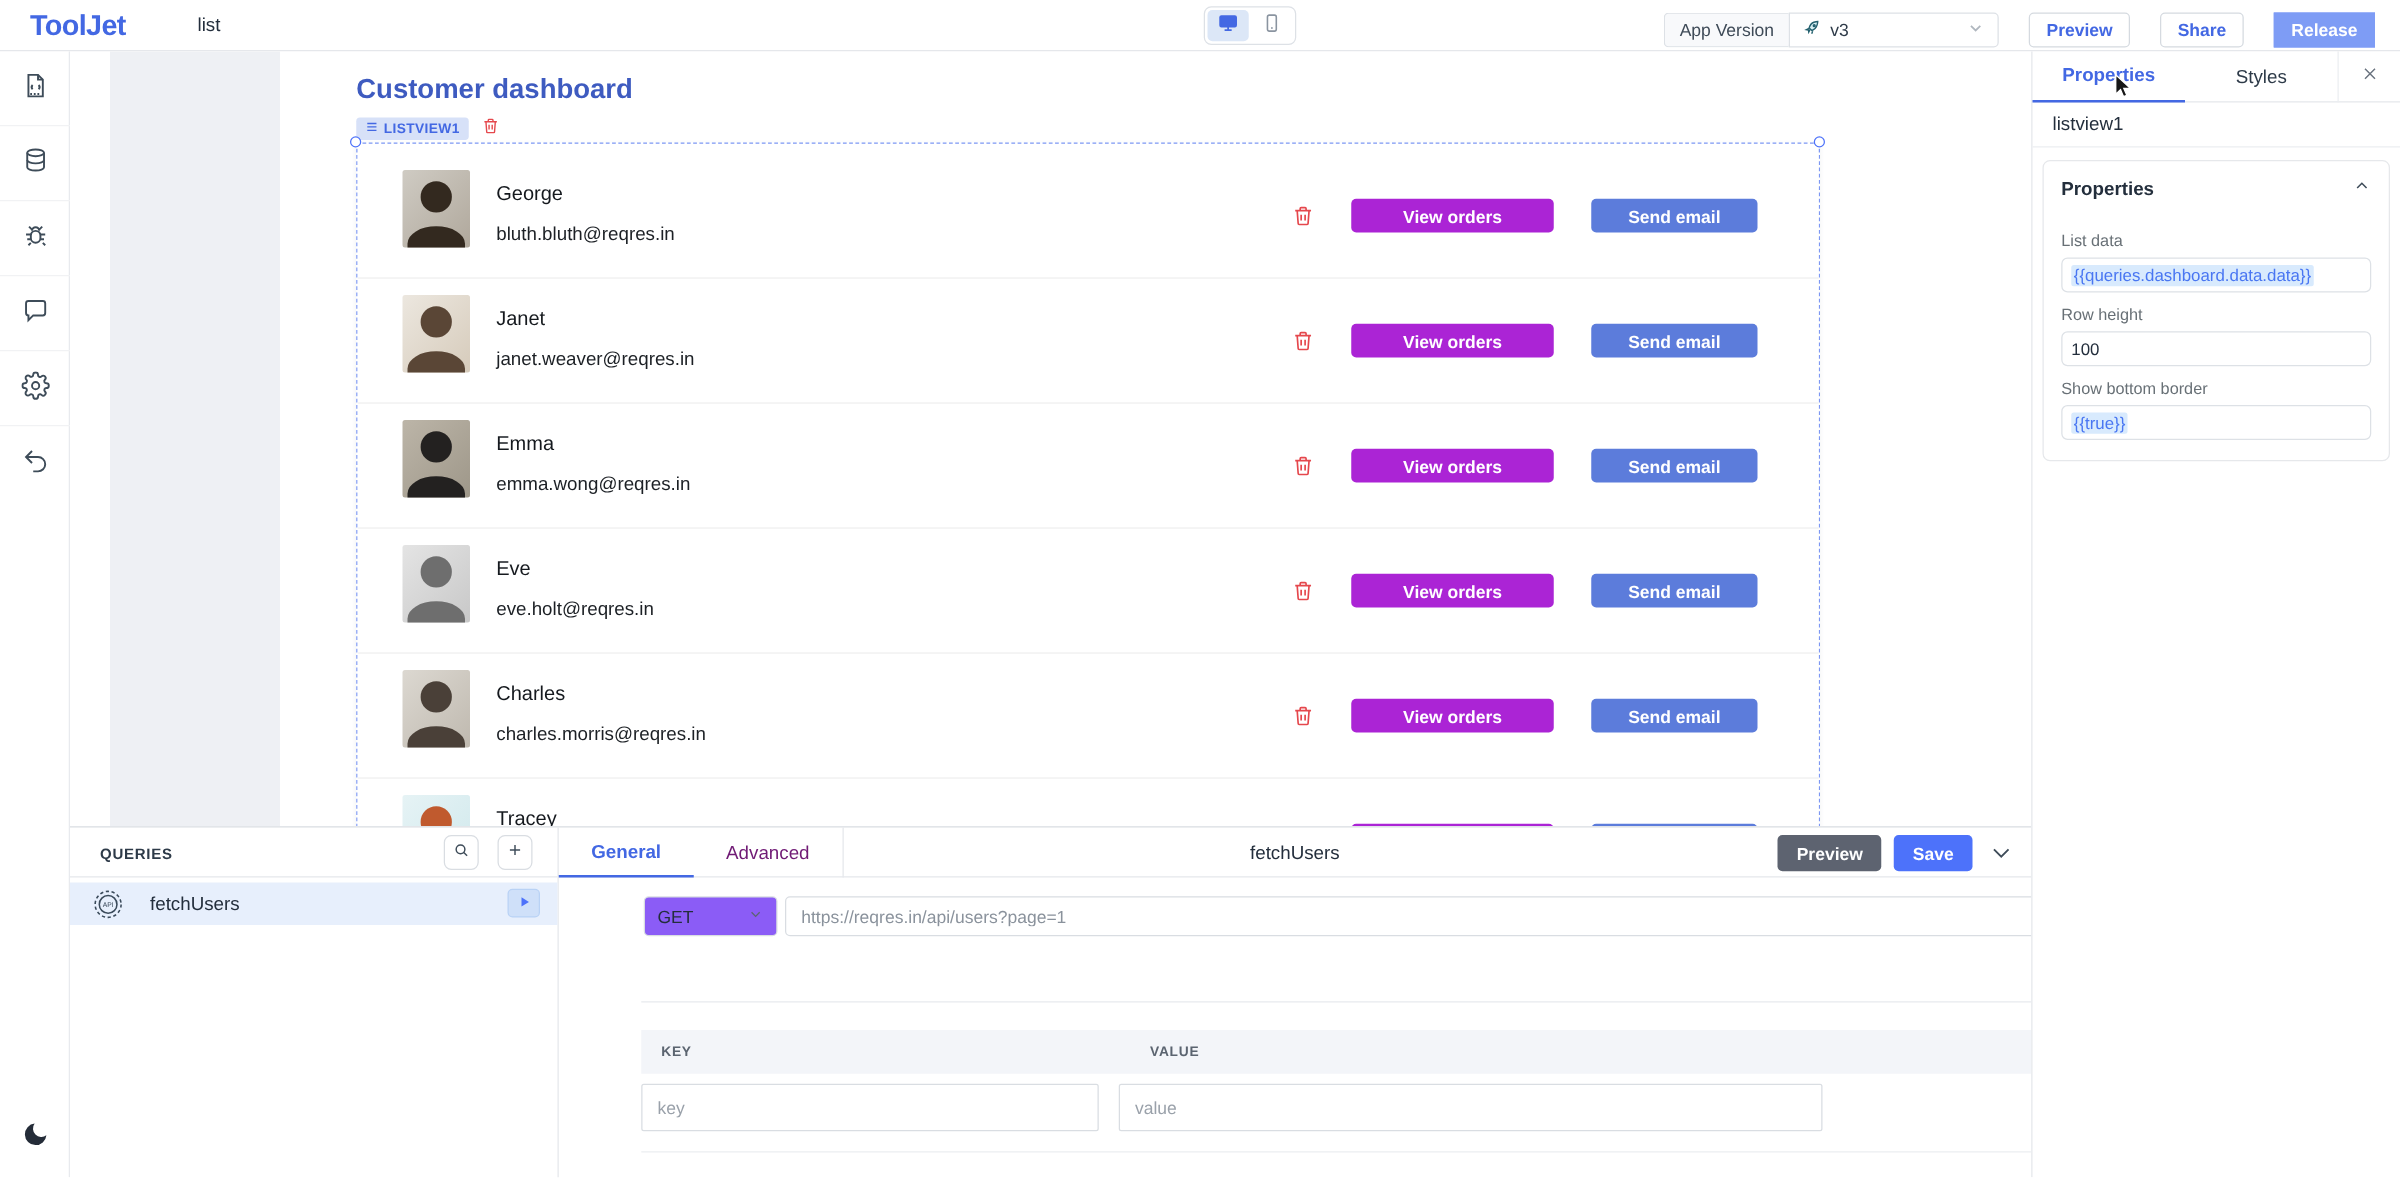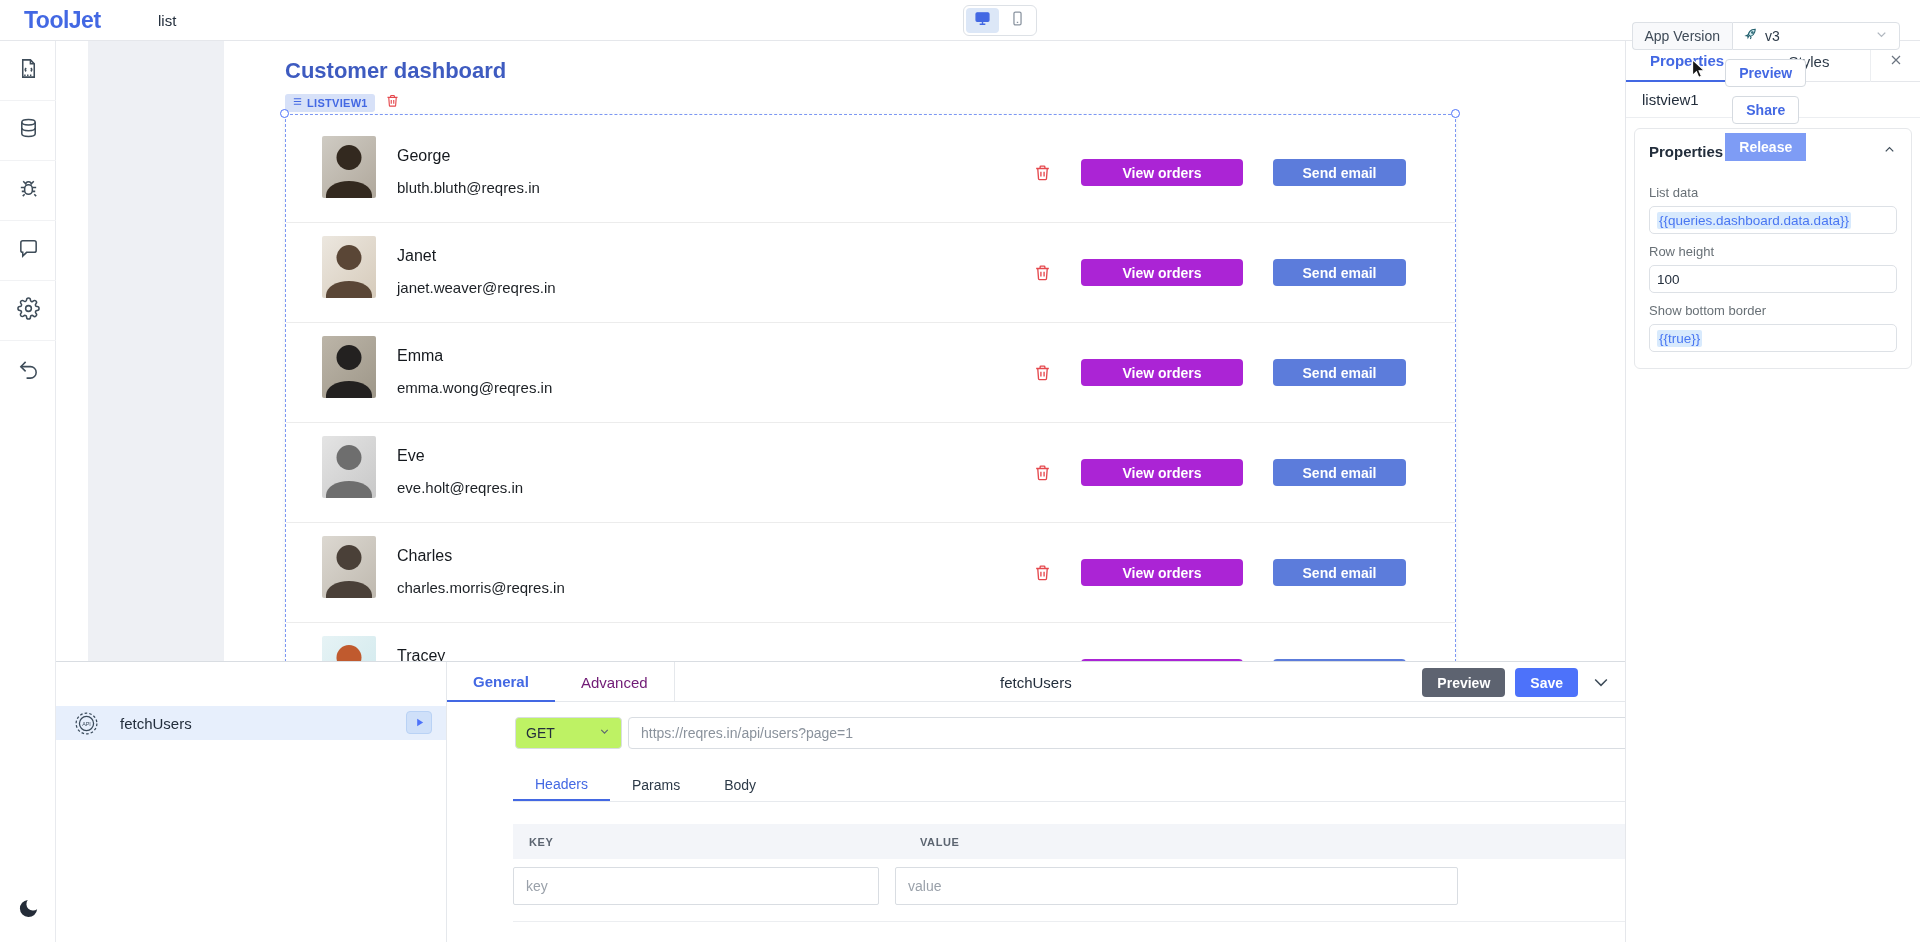--- a/index.html
+++ b/index.html
@@ -8,21 +8,21 @@
   .app { position:relative; width:1920px; height:942px; background:#fff; overflow:hidden; }
 
   
   .topbar { position:absolute; left:0; top:0; width:1920px; height:41px; background:#fff; border-bottom:1px solid #e5e7eb; z-index:30; }
   .logo { position:absolute; left:24px; top:7px; font-size:23px; font-weight:800; color:#4368e3; letter-spacing:-0.5px; }
   .app-name { position:absolute; left:158px; top:12px; font-size:15px; color:#232e3c; }
   .device-toggle { position:absolute; left:963px; top:5px; height:31px; border:1px solid #dde1e6; border-radius:6px; display:flex; align-items:center; padding:2px; gap:2px; background:#fff; }
   .device-btn { width:33px; height:25px; display:flex; align-items:center; justify-content:center; border-radius:4px; color:#8a94a0; }
   .device-btn.active { background:#dce7f7; color:#4368e3; }
   .device-btn svg { width:17px; height:17px; }
-  .topbar-right { position:absolute; right:20px; top:22px; display:flex; align-items:center; gap:9px;flex-direction:column; }
+  .topbar-right { position:absolute; right:20px; top:10px; display:flex; align-items:center; gap:24px; }
   .appver { display:flex; height:28px; }
   .appver-label { display:flex; align-items:center; padding:0 12px; border:1px solid #dde1e6; border-right:none; border-radius:4px 0 0 4px; background:#f8f9fb; font-size:14px; color:#3e4a57; }
   .appver-select { display:flex; align-items:center; gap:7px; width:168px; padding:0 10px; border:1px solid #dde1e6; border-radius:0 4px 4px 0; background:#fff; font-size:14px; color:#2d3a48; }
   .appver-select .spacer { flex:1; }
   .btn-outline { height:28px; padding:0 13px; background:#fff; border:1px solid #d5dae0; border-radius:4px; color:#4368e3; font-size:14px; font-weight:600; cursor:pointer; font-family:inherit; }
   .btn-release { height:28px; padding:0 13px; background:#7e9cf5; border:1px solid #7e9cf5; border-radius:0; color:#fff; font-size:14px; font-weight:600; cursor:pointer; font-family:inherit; }
 
   
   .leftbar { position:absolute; left:0; top:41px; width:56px; height:901px; background:#fff; border-right:1px solid #e8eaee; z-index:25; }
   .rail-item { width:56px; height:60px; display:flex; align-items:center; justify-content:center; color:#3e4c59; border-bottom:1px solid #f1f2f4; }
@@ -71,21 +71,21 @@
   .qp-main-head { position:relative; height:40px; border-bottom:1px solid #e5e8ec; }
   .qp-tabs { position:absolute; left:0; top:0; height:40px; display:flex; border-right:1px solid #e5e8ec; }
   .qp-tab { padding:0 26px; height:40px; display:flex; align-items:center; font-size:15px; color:#701a75; cursor:pointer; }
   .qp-tab.active { color:#4368e3; font-weight:600; border-bottom:2px solid #4368e3; }
   .qp-queryname { position:absolute; left:553px; top:12px; font-size:15px; color:#232e3c; }
   .qp-head-actions { position:absolute; right:47px; top:6px; display:flex; align-items:center; gap:10px; }
   .btn-qpreview { height:29px; padding:0 15px; background:#5d6370; border:none; border-radius:4px; color:#fff; font-size:14px; font-weight:600; cursor:pointer; font-family:inherit; }
   .btn-qsave { height:29px; padding:0 15px; background:#4d72fa; border:none; border-radius:4px; color:#fff; font-size:14px; font-weight:600; cursor:pointer; font-family:inherit; }
   .qp-collapse { position:absolute; right:14px; top:10px; color:#3e4c59; cursor:pointer; }
   .qp-collapse svg { width:20px; height:20px; }
-  .method-select { position:absolute; left:68px; top:55px; width:107px; height:32px; border:1px solid #d9dde2; border-radius:4px; display:flex; align-items:center; padding:0 10px; font-size:14px; color:#232e3c; cursor:pointer; background:#bef264; }
+  .method-select { position:absolute; left:68px; top:55px; width:107px; height:32px; border:1px solid #d9dde2; border-radius:4px; display:flex; align-items:center; padding:0 10px; font-size:14px; color:#232e3c; cursor:pointer; background:#8b5cf6; }
   .method-select .spacer { flex:1; }
   .method-select svg { width:13px; height:13px; color:#5b6570; }
   .url-input { position:absolute; left:181px; top:55px; width:1045px; height:32px; border:1px solid #d9dde2; border-radius:4px; padding:0 12px; font-size:14px; color:#8a929c; font-family:inherit; background:#fff; }
   .req-tabs { position:absolute; left:66px; top:106px; display:flex; }
   .req-tab { padding:0 22px; height:33px; display:flex; align-items:center; font-size:14px; color:#2d3a48; cursor:pointer; }
   .req-tab.active { color:#4368e3; border-bottom:2px solid #4368e3; }
   .req-tabs-rule { position:absolute; left:66px; top:139px; width:1158px; height:1px; background:#e7eaee; }
   .kv-header { position:absolute; left:66px; top:162px; width:1158px; height:35px; background:#f3f5f9; }
   .kv-header .kv-key { position:absolute; left:16px; top:12px; font-size:11px; font-weight:700; letter-spacing:0.6px; color:#5b6470; }
   .kv-header .kv-value { position:absolute; left:407px; top:12px; font-size:11px; font-weight:700; letter-spacing:0.6px; color:#5b6470; }
@@ -318,20 +318,34 @@
 
       <button class="btn-orders">View orders</button>
       <button class="btn-email">Send email</button>
     </div>
   </div>
     </div>
   </div>
 
   <div class="query-panel">
     <div class="qp-left">
+      <div class="qp-left-head">
+        <div class="qp-title">QUERIES</div>
+        <div class="icon-btn search">
+          <span><svg viewBox="0 0 24 24" fill="none" stroke="currentColor" stroke-width="2">
+                <circle cx="11" cy="11" r="6"></circle>
+                <path d="m20 20-4.5-4.5"></path>
+              </svg></span>
+        </div>
+        <div class="icon-btn add">
+          <span><svg viewBox="0 0 24 24" width="14" height="14" fill="none" stroke="currentColor" stroke-width="2">
+                <path d="M12 5v14M5 12h14"></path>
+              </svg></span>
+        </div>
+      </div>
       <div class="query-item">
         <span class="qicon"><svg viewBox="0 0 26 26" fill="none" stroke="#3a4a5a" stroke-width="1.2">
               <circle cx="13" cy="13" r="10" stroke-dasharray="2.5 2"></circle>
               <circle cx="13" cy="13" r="6.8"></circle>
               <text x="13" y="15" font-size="5.2" text-anchor="middle" fill="#3a4a5a" stroke="none" font-family="sans-serif">API</text>
             </svg></span>
         <span class="qname">fetchUsers</span>
       </div>
       <div class="play-btn">
         <span><svg viewBox="0 0 24 24" fill="#4d72fa">
@@ -360,25 +374,20 @@
 
       <div class="method-select">
         <span>GET</span>
         <span class="spacer"></span>
         <span><svg viewBox="0 0 24 24" width="13" height="13" fill="none" stroke="currentColor" stroke-width="2">
               <polyline points="6 9 12 15 18 9"></polyline>
             </svg></span>
       </div>
       <input class="url-input" value="https://reqres.in/api/users?page=1" style="">
 
-      <div class="req-tabs">
-        <div class="req-tab active">Headers</div>
-        <div class="req-tab">Params</div>
-        <div class="req-tab">Body</div>
-      </div>
       <div class="req-tabs-rule"></div>
 
       <div class="kv-header">
         <span class="kv-key">KEY</span>
         <span class="kv-value">VALUE</span>
       </div>
       <input class="kv-input key" placeholder="key" style="">
       <input class="kv-input value" placeholder="value" style="">
       <div class="kv-rule2"></div>
     </div>

